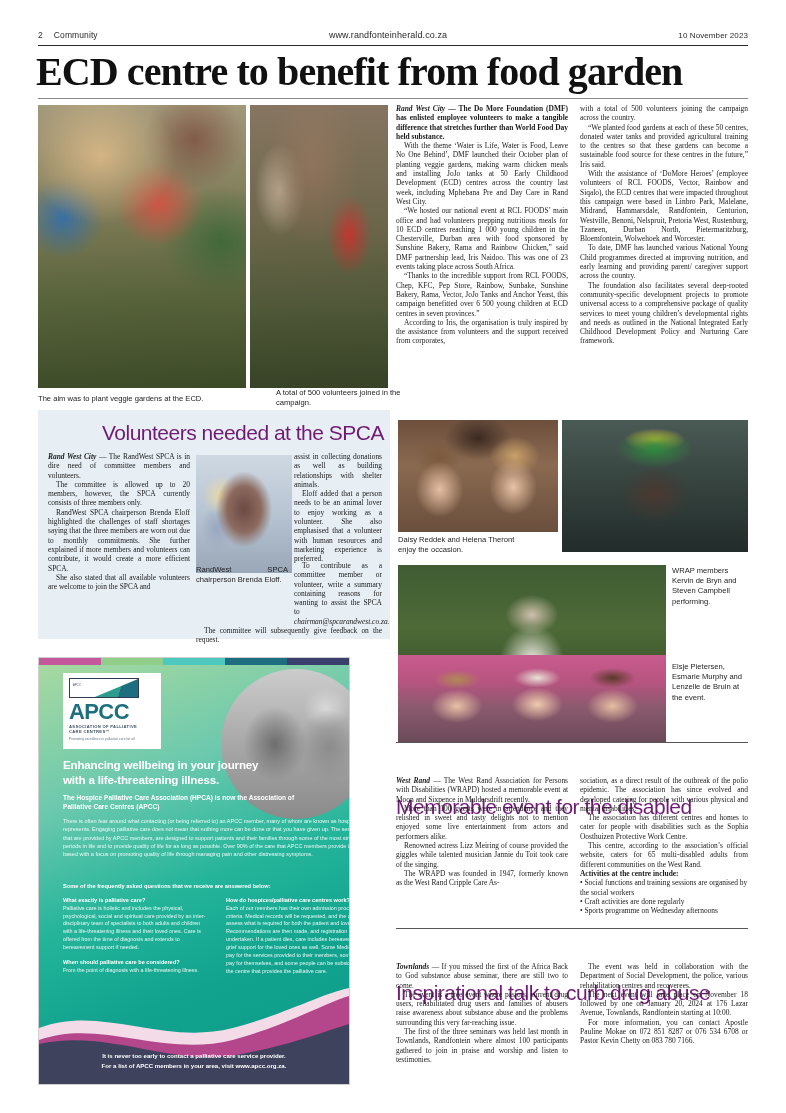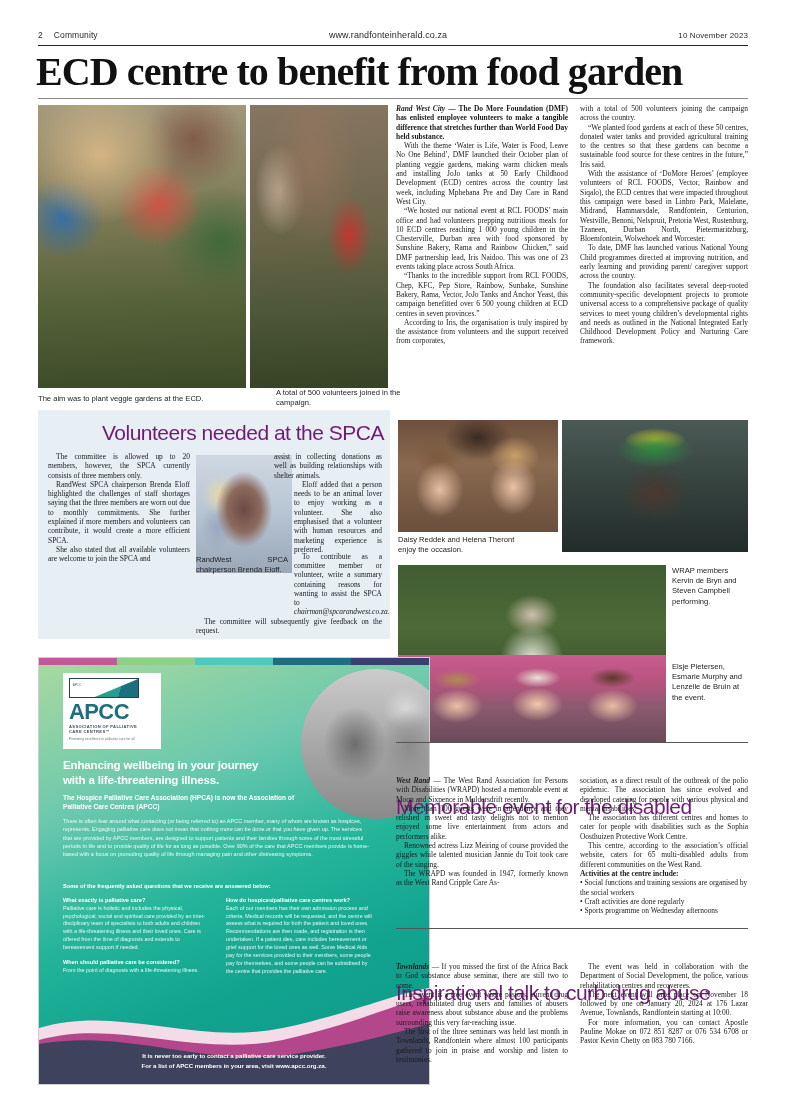--- a/index.html
+++ b/index.html
@@ -130,21 +130,21 @@
   }
   .spca-title {
     position: absolute; left: 48px; top: 421px; width: 336px;
     font-family: "Liberation Sans", sans-serif;
     font-weight: 400; font-size: 21px; line-height: 24px;
     letter-spacing: -.5px; color: #701a75; text-align: right;
   }
 
   
   .apcc-ad {
-    position: absolute; left: 38px; top: 657px; width: 392px; height: 428px;
+    position: absolute; left: 38px; top: 657px; width: 312px; height: 428px;
     border: 1px solid #cfcfcf; background: #7dd3fc; overflow: hidden;
   }
   .apcc-swatches { display: flex; height: 7px; width: 100%; }
   .apcc-swatches i { flex: 1; display: block; }
   .apcc-body {
     position: absolute; left: 0; top: 7px; right: 0; bottom: 0;
     background: linear-gradient(160deg, #a7d9a0 0%, #6cc9ae 28%, #23b49a 52%, #12a38f 72%, #0b9a88 100%);
   }
   .apcc-photo-circle {
     position: absolute; right: -22px; top: 4px; width: 150px; height: 150px;
@@ -273,27 +273,28 @@
   </div>
 
   <div class="spca-panel"></div>
   <div class="spca-title">Volunteers needed at the SPCA</div>
 
   <div class="photo ph-spca" style="left:196px; top:455px; width:96px; height:118px;">
       <div class="ph-in"></div>
     </div>
 
   <div class="col" style="left:48px; top:452px; width:142px;">
+    <p class="first"><span class="loc">Rand West City</span><span> — </span><span>The RandWest SPCA is in dire need of committee members and volunteers.</span></p>
     <p>The committee is allowed up to 20 members, however, the SPCA currently consists of three members only.</p>
     <p>RandWest SPCA chairperson Brenda Eloff highlighted the challenges of staff shortages saying that the three members are worn out due to monthly commitments. She further explained if more members and volunteers can contribute, it would create a more efficient SPCA.</p>
     <p>She also stated that all available volunteers are welcome to join the SPCA and</p>
   </div>
 
   <div class="col" style="left:196px; top:452px; width:186px;">
-    <p class="first" style="text-indent:0; padding-left:78px;">assist in collecting donations as well as building relationships with shelter animals.</p>
+    <p class="first" style="text-indent:0; padding-left:98px;">assist in collecting donations as well as building relationships with shelter animals.</p>
     <p style="padding-left:98px;">Eloff added that a person needs to be an animal lover to enjoy working as a volunteer. She also emphasised that a volunteer with human resources and marketing experience is preferred.</p>
     <div class="caption" style="position:relative; left:0; top:0; width:92px; margin:1px 0 0 0;">RandWest SPCA chairperson Brenda Eloff.</div>
     <p style="margin-top:-24px; padding-left:98px;"><span>To contribute as a committee member or volunteer, write a summary containing reasons for wanting to assist the SPCA to </span><span class="ital">chairman@spcarandwest.co.za.</span></p>
     <p>The committee will subsequently give feedback on the request.</p>
   </div>
 
   <div class="photo ph-ladies" style="left:398px; top:420px; width:160px; height:112px;">
       <div class="ph-in"></div>
     </div>
   <div class="photo ph-wrap" style="left:562px; top:420px; width:186px; height:132px;">

